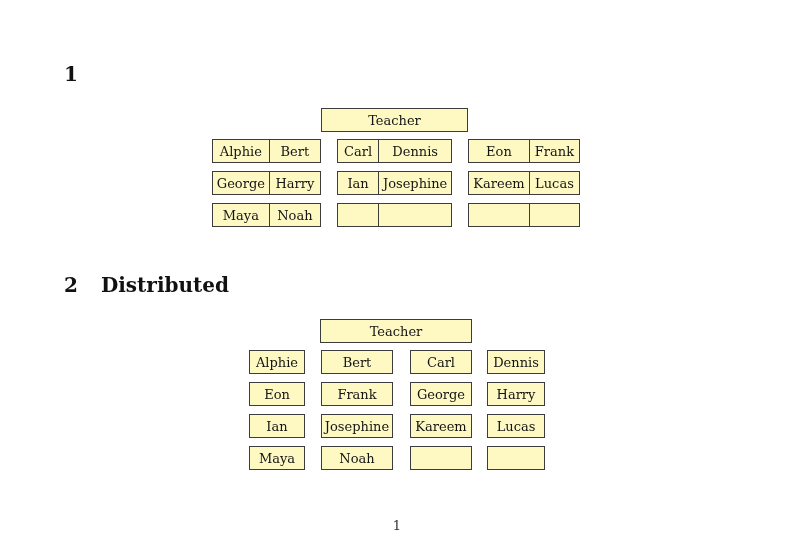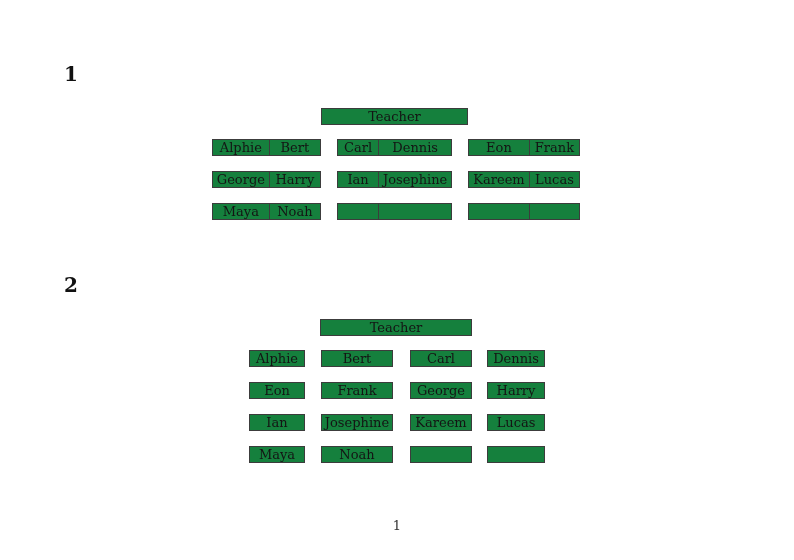--- a/index.html
+++ b/index.html
@@ -18,24 +18,24 @@
     margin: 0;
     font-size: 20px;
     font-weight: bold;
     display: flex;
     gap: 23px;
     line-height: 23px;
     color: #111111;
   }
   .seatbox {
     position: absolute;
-    height: 17px;
+    height: 24px;
     box-sizing: border-box;
     border: 1px solid #3c3c3c;
-    background: #15803d;
+    background: #fef9c3;
     display: flex;
     align-items: stretch;
     font-size: 13px;
   }
   .seatbox .lbl {
     flex: 1;
     display: flex;
     align-items: center;
     justify-content: center;
     height: 100%;
@@ -109,20 +109,21 @@
     <span class="cell first" style="width:36.5%;"></span>
     <span class="cell rest"></span>
   </div>
   <div class="seatbox" style="left:468px;top:203px;width:112px;">
     <span class="cell first" style="width:55.4%;"></span>
     <span class="cell rest"></span>
   </div>
 
   <h1 class="heading" style="top:274px;">
     <span>2</span>
+    <span>Distributed</span>
   </h1>
 
   <div class="seatbox" style="left:320px;top:319px;width:152px;">
     <span class="lbl">Teacher</span>
   </div>
 
   <div class="seatbox" style="left:249px;top:350px;width:56px;">
     <span class="lbl">Alphie</span>
   </div>
   <div class="seatbox" style="left:321px;top:350px;width:72px;">

